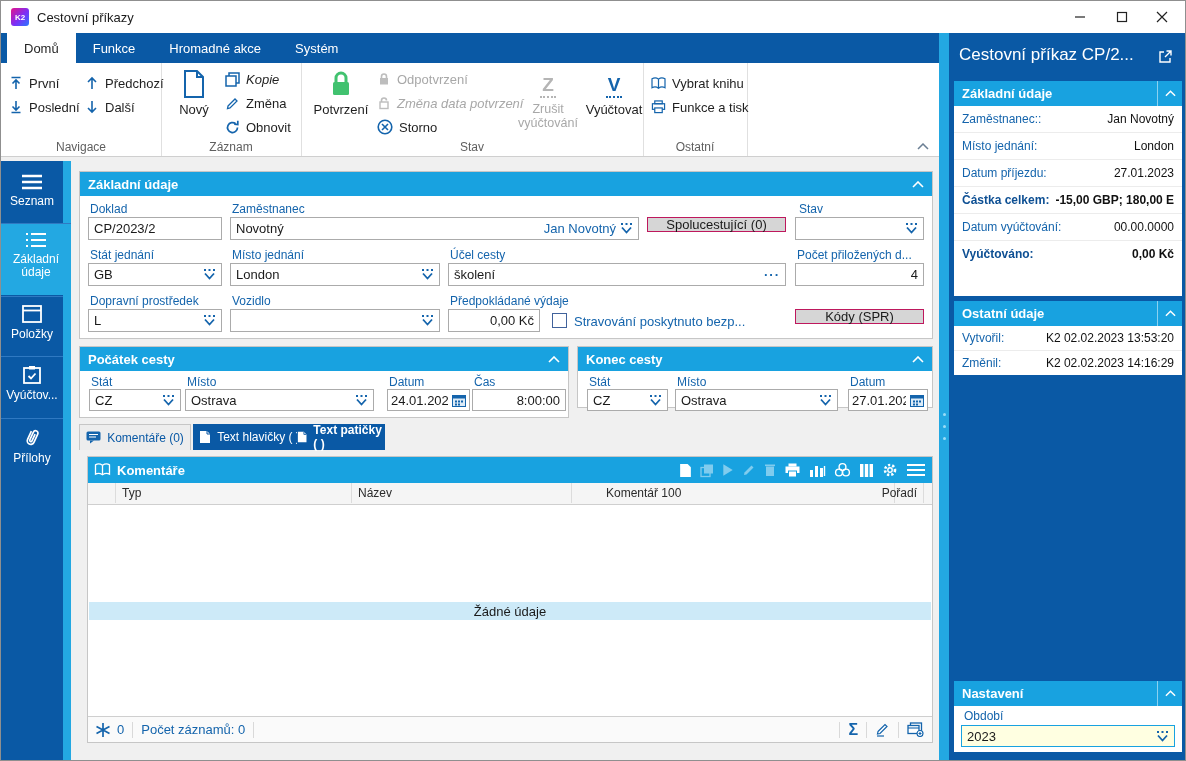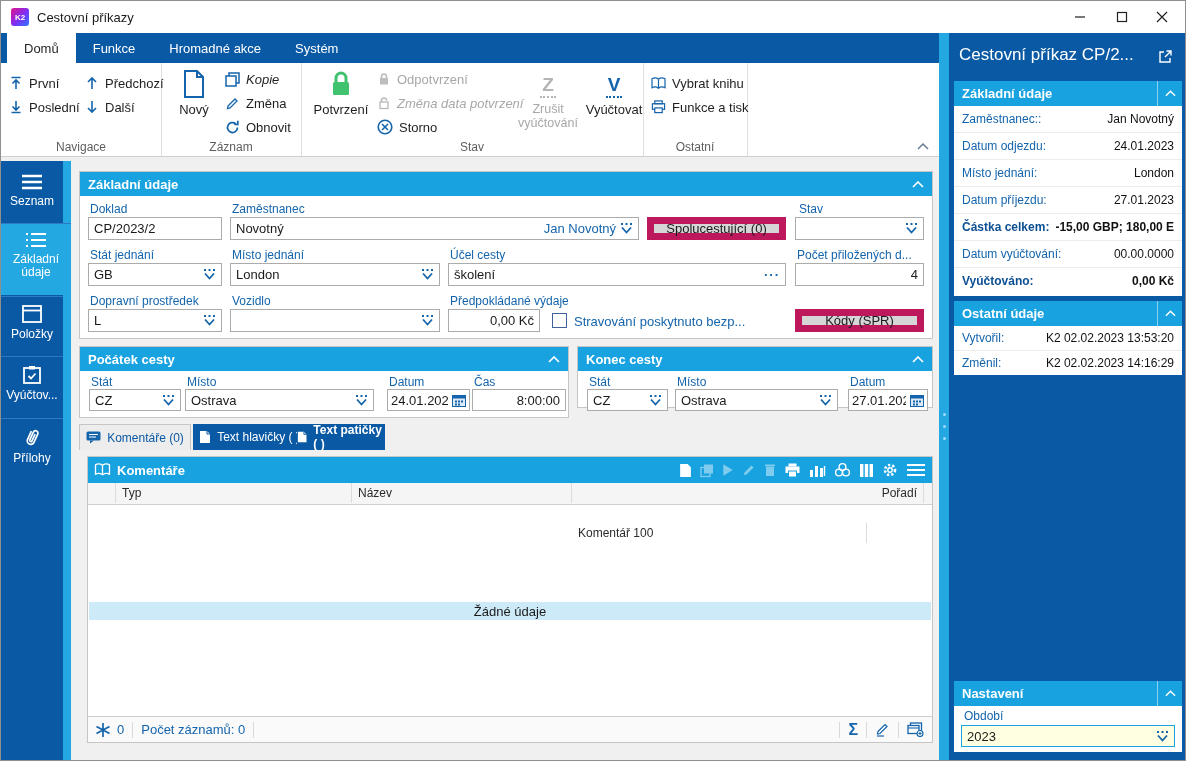--- a/index.html
+++ b/index.html
@@ -45,21 +45,21 @@
 
   
   .sec{position:absolute;background:#fff;border:1px solid #c6c6c6;box-sizing:border-box;}
   .sechead{position:absolute;top:0;left:0;right:0;height:24px;background:#18a2e0;color:#fff;font-size:13px;font-weight:bold;display:flex;align-items:center;padding-left:8px;box-sizing:border-box;}
   .sechead .chev{position:absolute;right:8px;top:9px;}
   .fl{position:absolute;font-size:12px;color:#1464ac;white-space:nowrap;}
   .fi{position:absolute;height:23px;border:1px solid #ababab;background:#fff;box-sizing:border-box;display:flex;align-items:center;font-size:13px;color:#1a1a1a;padding:0 5px;gap:4px;}
   .fi .val{flex:1;white-space:nowrap;overflow:hidden;}
   .fi .val.right{text-align:right;}
   .fi .link{color:#1464ac;white-space:nowrap;}
-  .gbtn{position:absolute;height:23px;background:#d6d6d6;border:7px solid #be185d;box-sizing:border-box;display:flex;align-items:center;justify-content:center;font-size:13px;color:#1a1a1a;}
+  .gbtn{position:absolute;height:15px;background:#d6d6d6;border:1px solid #be185d;box-sizing:border-box;display:flex;align-items:center;justify-content:center;font-size:13px;color:#1a1a1a;}
   .dots3{color:#1464ac;font-size:13px;letter-spacing:1px;font-weight:bold;}
   .cb{position:absolute;width:15px;height:15px;border:1px solid #41629b;background:#fff;box-sizing:border-box;}
 
   
   .dtab{position:absolute;top:0;height:26px;display:flex;align-items:center;justify-content:center;gap:6px;font-size:12px;box-sizing:border-box;}
   .dtab.active{background:#ededed;color:#0a59a5;border:1px solid #c6c6c6;border-bottom:none;}
   .dtab.inactive{background:#0a59a5;color:#fff;}
 
   
   #grid{position:absolute;left:86px;top:455px;width:846px;height:287px;background:#fff;border:1px solid #c6c6c6;box-sizing:border-box;}
@@ -591,21 +591,21 @@
       </div>
     </div>
     <div class="gcolrow">
       <div class="gcol" style="left:0;width:28px;"></div>
       <div class="gcol" style="left:28px;width:236px;">
           <span>Typ</span>
         </div>
       <div class="gcol" style="left:264px;width:220px;">
           <span>Název</span>
         </div>
-      <div class="gcol" style="left:484px;width:295px;margin-top:40px;">
+      <div class="gcol" style="left:512px;width:295px;">
           <span>Komentář 100</span>
         </div>
       <div class="gcol" style="left:779px;width:57px;justify-content:flex-end;">
           <span>Pořadí</span>
         </div>
     </div>
     <div class="emptyrow">
         <span>Žádné údaje</span>
       </div>
     <div id="gfoot">
@@ -657,24 +657,20 @@
             <svg width="11" height="7" viewBox="0 0 12 7">
               <path d="M1 6 L6 1 L11 6" fill="none" stroke="#fff" stroke-width="1.6"></path>
             </svg>
           </span>
       </div>
       <div class="prow">
           <span class="pl">Zaměstnanec::</span>
           <span class="pv">Jan Novotný</span>
         </div>
       <div class="prow">
-          <span class="pl">Datum odjezdu:</span>
-          <span class="pv">24.01.2023</span>
-        </div>
-      <div class="prow">
           <span class="pl">Místo jednání:</span>
           <span class="pv">London</span>
         </div>
       <div class="prow">
           <span class="pl">Datum příjezdu:</span>
           <span class="pv">27.01.2023</span>
         </div>
       <div class="prow bold">
           <span class="pl">Částka celkem:</span>
           <span class="pv">-15,00 GBP; 180,00 E...</span>

